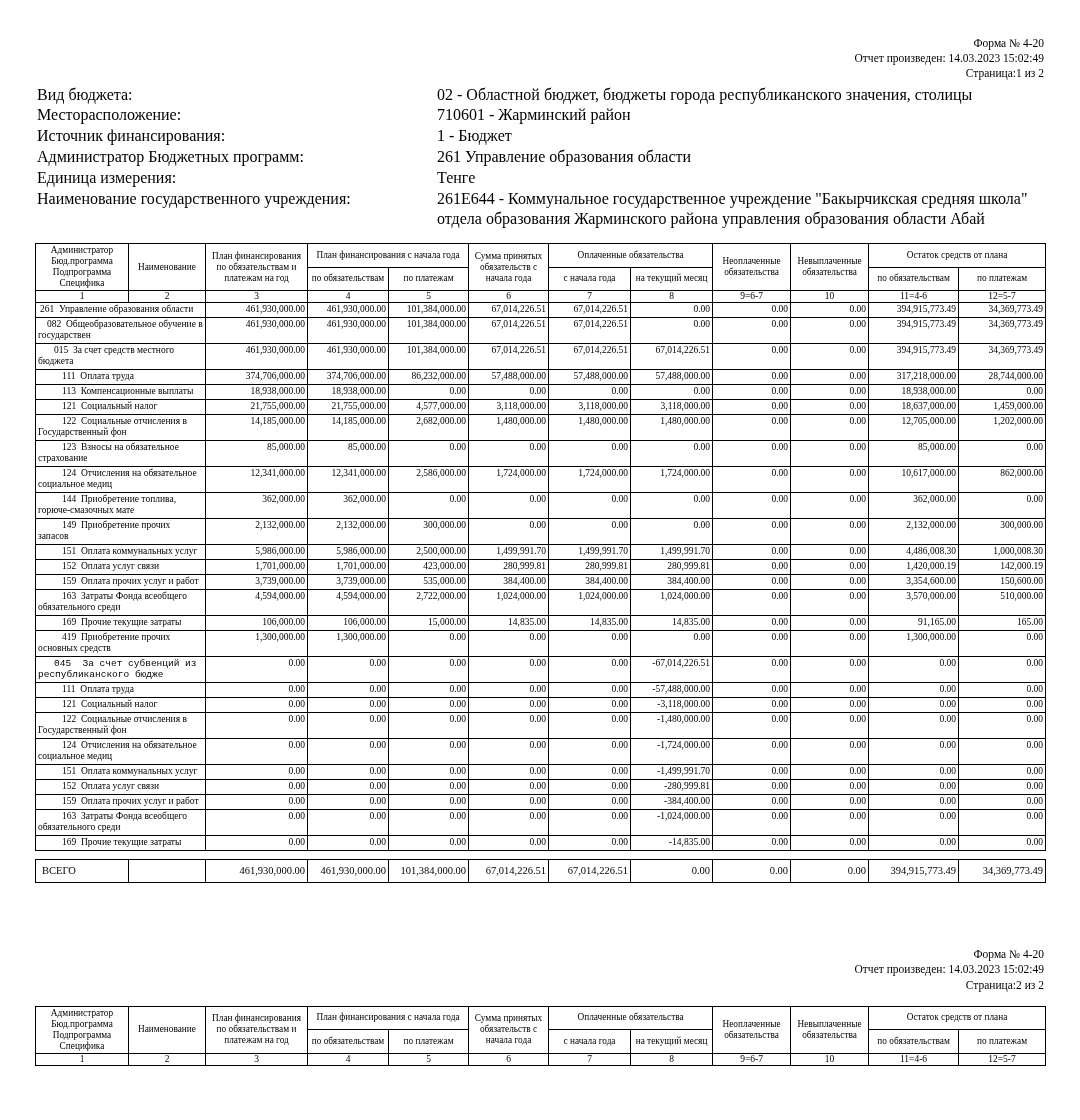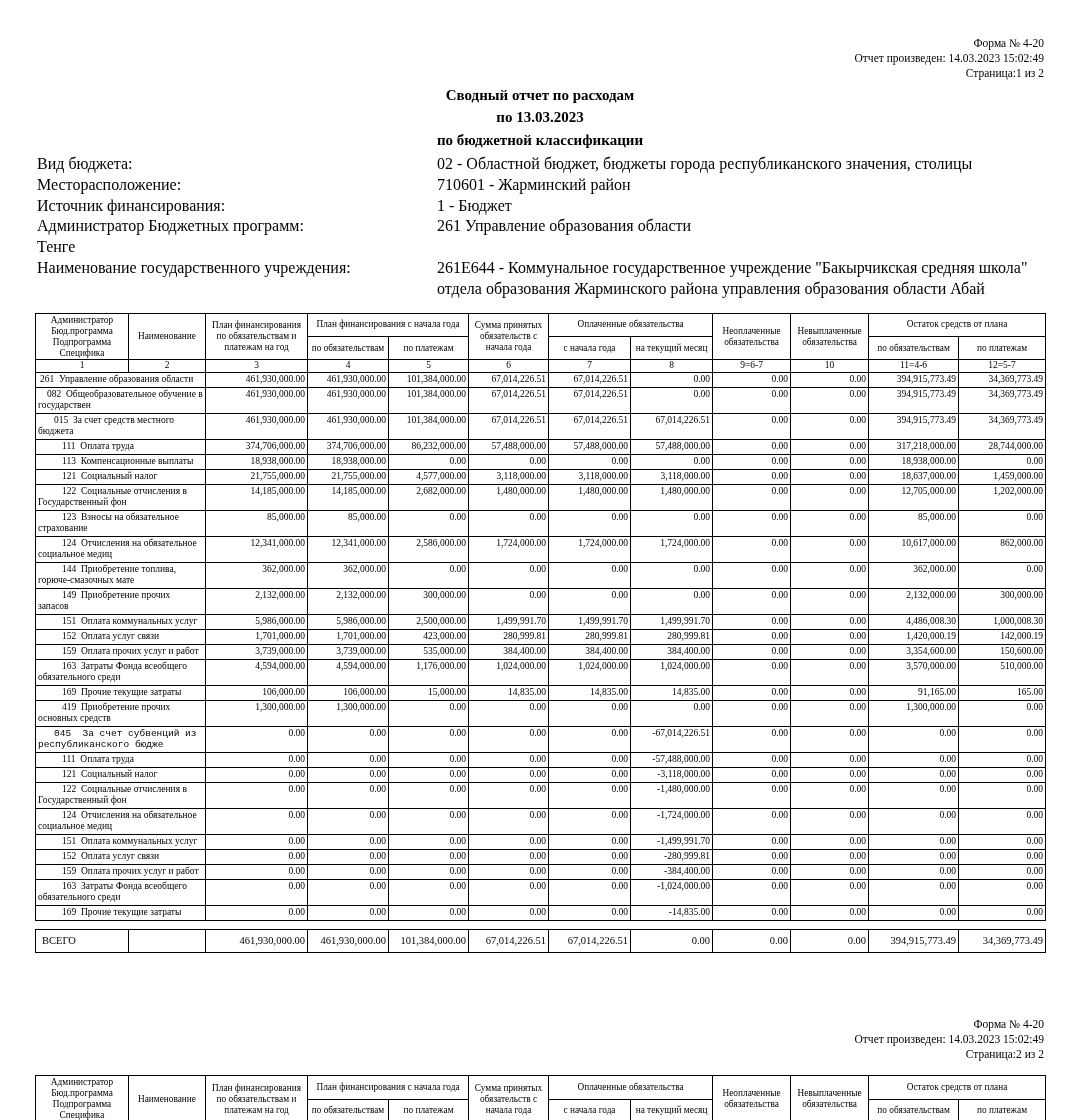--- a/index.html
+++ b/index.html
@@ -39,44 +39,40 @@
 
 <div>
 
   <div>
     <div class="form-meta p1">
       <div>Форма № 4-20</div>
       <div>Отчет произведен: 14.03.2023 15:02:49</div>
       <div>Страница:1 из 2</div>
     </div>
 
-    <div class="title">
-      <div>Сводный отчет по расходам</div>
-      <div>по 13.03.2023</div>
-      <div>по бюджетной классификации</div>
-    </div>
 
     <div class="meta">
       <div class="meta-row">
         <div class="meta-label">Вид бюджета:</div>
         <div class="meta-value">02 - Областной бюджет, бюджеты города республиканского значения, столицы</div>
       </div>
       <div class="meta-row">
         <div class="meta-label">Месторасположение:</div>
         <div class="meta-value">710601 - Жарминский район</div>
       </div>
       <div class="meta-row">
         <div class="meta-label">Источник финансирования:</div>
         <div class="meta-value">1 - Бюджет</div>
       </div>
       <div class="meta-row">
         <div class="meta-label">Администратор Бюджетных программ:</div>
         <div class="meta-value">261 Управление образования области</div>
       </div>
       <div class="meta-row">
+        <div class="meta-label">Единица измерения:</div>
         <div class="meta-value">Тенге</div>
       </div>
       <div class="meta-row">
         <div class="meta-label">Наименование государственного учреждения:</div>
         <div class="meta-value">261Е644 - Коммунальное государственное учреждение "Бакырчикская средняя школа" отдела образования Жарминского района управления образования области Абай</div>
       </div>
     </div>
 
     <table class="report" id="main-table">
         <colgroup>
@@ -311,21 +307,21 @@
             <td class="val">384,400.00</td>
             <td class="val">0.00</td>
             <td class="val">0.00</td>
             <td class="val">3,354,600.00</td>
             <td class="val">150,600.00</td>
           </tr>
           <tr>
             <td class="lbl" colspan="2" style="text-indent: 24px;">163  Затраты Фонда всеобщего обязательного среди</td>
             <td class="val">4,594,000.00</td>
             <td class="val">4,594,000.00</td>
-            <td class="val">1,176,000.00</td>
+            <td class="val">2,722,000.00</td>
             <td class="val">1,024,000.00</td>
             <td class="val">1,024,000.00</td>
             <td class="val">1,024,000.00</td>
             <td class="val">0.00</td>
             <td class="val">0.00</td>
             <td class="val">3,570,000.00</td>
             <td class="val">510,000.00</td>
           </tr>
           <tr>
             <td class="lbl" colspan="2" style="text-indent: 24px;">169  Прочие текущие затраты</td>

